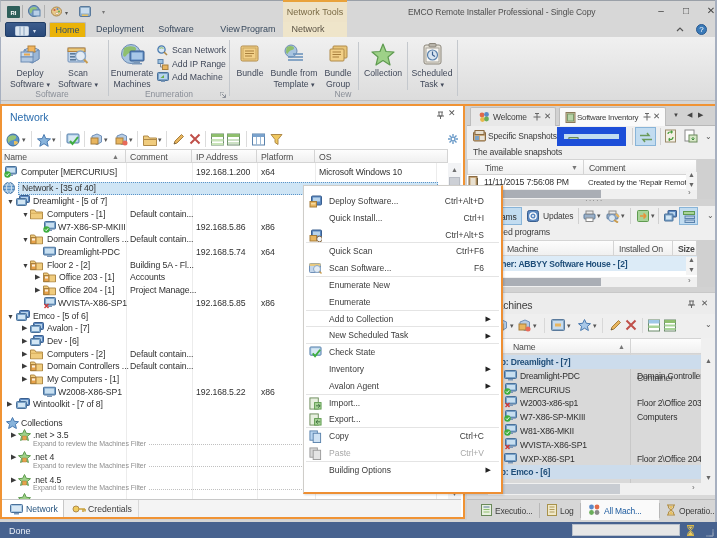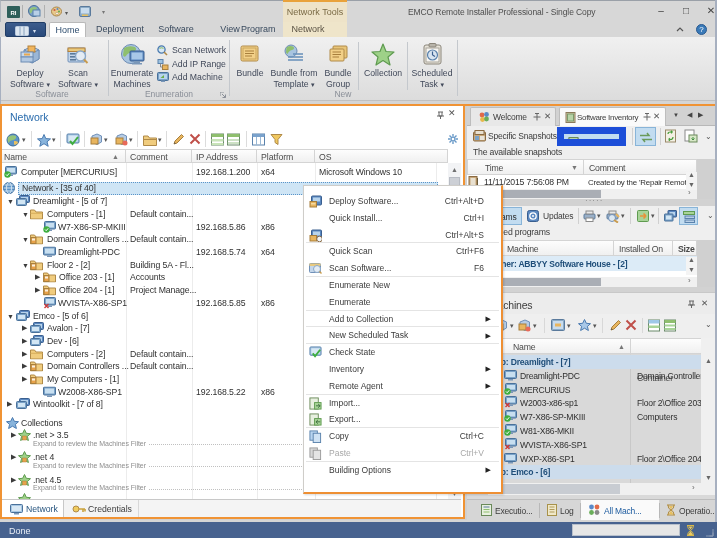--- a/index.html
+++ b/index.html
@@ -6,21 +6,21 @@
 .abs{position:absolute;}
 
 #titlebar{position:absolute;left:0;top:0;width:717px;height:22px;background:#d7d7d7;border-top:1px solid #9aa0a8;border-left:1px solid #b0b6be;border-right:1px solid #b0b6be;}
 #nt{position:absolute;left:283px;top:0;width:64px;height:22px;background:#eee3c8;border-top:2px solid #e9a23b;text-align:center;color:#7a6a45;font-size:9px;line-height:20px;}
 #apptitle{position:absolute;left:408px;top:7px;font-size:8.5px;letter-spacing:-0.1px;color:#4d4d4d;}
 .winbtn{position:absolute;top:5px;width:14px;height:12px;color:#444;font-size:10px;text-align:center;line-height:12px;}
 
 #tabrow{position:absolute;left:0;top:22px;width:717px;height:15px;background:#d7d7d7;}
 #appbtn{position:absolute;left:5px;top:22px;width:41px;height:15px;background:linear-gradient(#3c5c8c,#29497a);border:1px solid #203d66;border-radius:2px;}
 .rtab{position:absolute;top:22px;height:15px;font-size:9px;color:#394a5e;text-align:center;line-height:15px;}
-#tab-home{background:#ffffff;border:1px solid #b9b9b9;border-bottom:none;border-radius:2px 2px 0 0;color:#2e4d6e;}
+#tab-home{background:#eab308;border:1px solid #b9b9b9;border-bottom:none;border-radius:2px 2px 0 0;color:#2e4d6e;}
 #tab-network-bg{position:absolute;left:283px;top:22px;width:64px;height:15px;background:#efe5ca;}
 
 #ribbon{position:absolute;left:0;top:37px;width:717px;height:64px;background:linear-gradient(#f0f0f0,#e2e2e2 70%,#dcdcdc);border-left:1px solid #a7b0c0;border-right:1px solid #a7b0c0;border-bottom:1px solid #c0c0c0;}
 .grpsep{position:absolute;top:3px;height:56px;width:1px;background:#c4c8cd;}
 .grplabel{position:absolute;top:52px;height:10px;font-size:8.5px;color:#8a8f98;text-align:center;width:100px;}
 .bigbtn{position:absolute;top:2px;text-align:center;font-size:8.7px;color:#41495a;line-height:10.5px;}
 .smallbtn{position:absolute;font-size:8.7px;color:#41495a;height:13px;line-height:13px;}
 
 #workspace{position:absolute;left:0;top:104px;width:717px;height:416px;background:#d0d0d0;}
 #leftpanel{position:absolute;left:0;top:0;width:465px;height:415px;background:#fff;}
@@ -996,21 +996,21 @@
         <rect x="2.5" y="2.5" width="9" height="6" fill="#d8e8f4"></rect>
         <path d="M4 8 L6.5 11 L12 4" stroke="#3fae3f" stroke-width="2" fill="none"></path>
       </svg>
       <span class="lbl">Check State</span>
     </div>
   <div class="mi">
       <span class="lbl">Inventory</span>
       <span class="sub">▶</span>
     </div>
   <div class="mi">
-      <span class="lbl">Remote Agent</span>
+      <span class="lbl">Avalon Agent</span>
       <span class="sub">▶</span>
     </div>
   <div class="msep"></div>
   <div class="mi">
       <svg class="ic" viewBox="0 0 14 14">
         <rect x="1" y="1" width="9" height="12" fill="#e8f0e0" stroke="#6a8a5a"></rect>
         <rect x="6" y="6" width="7" height="7" fill="#a8d498" stroke="#5f9b50"></rect>
         <path d="M7.5 9.5 H12 M9.8 7.5 L12 9.5 L9.8 11.5" stroke="#3f6e3f" fill="none"></path>
       </svg>
       <span class="lbl">Import...</span>

